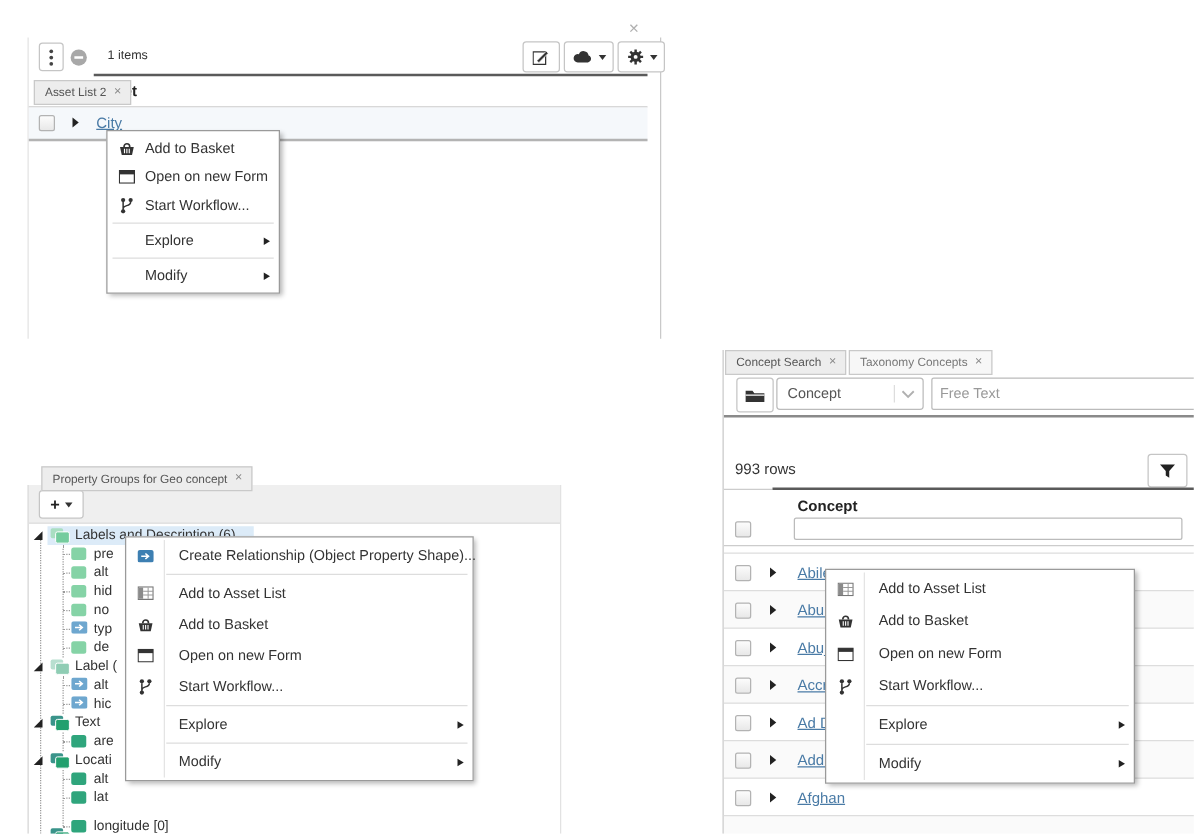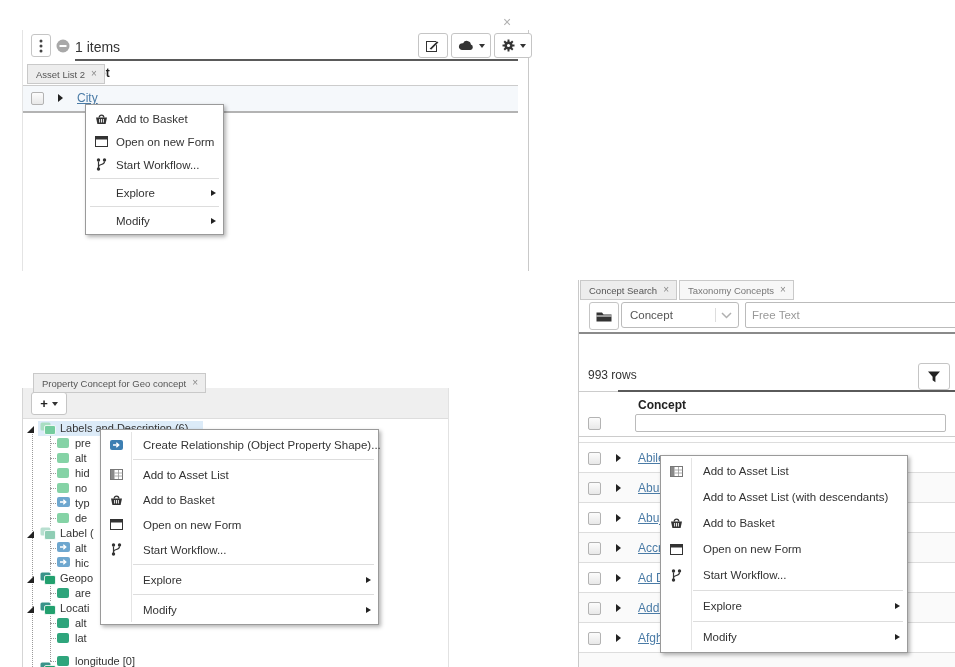--- a/index.html
+++ b/index.html
@@ -63,21 +63,21 @@
     <svg width="4" height="14">
         <circle cx="2" cy="2" r="1.5" fill="#444"></circle>
         <circle cx="2" cy="7" r="1.5" fill="#444"></circle>
         <circle cx="2" cy="12" r="1.5" fill="#444"></circle>
       </svg>
   </div>
   <svg class="abs" style="left:33px;top:9px;" width="14" height="14">
       <circle cx="7" cy="7" r="6.5" fill="#a8a8a8"></circle>
       <rect x="3.5" y="6" width="7" height="2" fill="#fff"></rect>
     </svg>
-  <span class="abs" style="left:52px;top:9px;font-size:14px;color:#333;">1 items</span>
+  <span class="abs" style="left:63px;top:9px;font-size:10px;color:#333;">1 items</span>
   <div class="btn" style="left:395px;top:3px;width:28px;height:23px;">
     <svg width="14" height="13">
         <rect x="0.5" y="2.5" width="10" height="10" fill="none" stroke="#333"></rect>
         <path d="M3.5 9.5 L11 2 l1.6 1.6 L5.1 11.1 Z" fill="#333" stroke="#fff" stroke-width="0.6"></path>
       </svg>
   </div>
   <div class="btn" style="left:428px;top:3px;width:38px;height:23px;">
     <svg width="17" height="11">
         <path d="M4.2 10 a3.4 3.4 0 1 1 0.9-6.7 a4.1 4.1 0 0 1 7.8 1.1 a2.9 2.9 0 0 1 -0.5 5.6 z" fill="#333"></path>
       </svg>
@@ -150,21 +150,21 @@
   </div>
   <div class="msep"></div>
   <div class="mi" style="height:23px;">
     <span class="mic"></span>
     <span class="mil">Modify</span>
     <span class="subarr"></span>
   </div>
 </div>
 
 <div class="tab" style="left:33px;top:373px;">
-  <span>Property Concept for Geo concept</span>
+  <span>Property Groups for Geo concept</span>
   <span class="tab-x">×</span>
 </div>
 
 <div class="panel" id="p2">
   <div class="abs" style="left:0;top:0;width:425px;height:30px;background:#efefef;border-bottom:1px solid #ddd;">
     <div class="btn" style="left:8px;top:4px;width:34px;height:21px;">
       <span style="font-size:13px;font-weight:bold;color:#222;">+</span>
       <span class="caret"></span>
     </div>
   </div>
@@ -249,21 +249,21 @@
     </div>
 
   <div class="trow" style="top:183px;">
     <span class="texp" style="left:3px;"><svg width="9" height="9">
           <polygon points="8,1 8,8 1,8" fill="#222"></polygon>
         </svg></span>
     <span class="tico" style="left:17px;"><svg width="16" height="13">
           <rect x="0.5" y="0.5" width="10" height="8" rx="1.5" fill="#3a948a"></rect>
           <rect x="4.5" y="3.5" width="11" height="9" rx="1.5" fill="#22a06e" stroke="#fff" stroke-width="0.8"></rect>
         </svg></span>
-    <span class="tlab" style="left:37px;">Geopo</span>
+    <span class="tlab" style="left:37px;">Text</span>
   </div>
   <div class="trow" style="top:198px;">
       <span class="stub" style="left:27px;width:6px;"></span>
       <span class="sq" style="left:34px;background:#2fa57c;"></span>
       <span class="tlab" style="left:52px;">are</span>
     </div>
 
   <div class="trow" style="top:213px;">
     <span class="texp" style="left:3px;"><svg width="9" height="9">
           <polygon points="8,1 8,8 1,8" fill="#222"></polygon>
@@ -451,24 +451,20 @@
     <span class="mic">
         <svg width="13" height="11">
           <rect x="0.5" y="0.5" width="12" height="10" fill="#fff" stroke="#777"></rect>
           <rect x="1" y="1" width="3.5" height="9" fill="#8a8a8a"></rect>
           <path d="M4.5 4 H12.5 M4.5 7 H12.5 M8.5 1 V10" stroke="#999" stroke-width="0.8"></path>
         </svg>
       </span>
     <span class="mil" style="margin-left:12px;">Add to Asset List</span>
   </div>
   <div class="mi" style="height:26px;">
-    <span class="mic"></span>
-    <span class="mil" style="margin-left:12px;">Add to Asset List (with descendants)</span>
-  </div>
-  <div class="mi" style="height:26px;">
     <span class="mic">
         <svg width="13" height="12">
           <path d="M1 4.5 h11 l-1.4 6.5 H2.4 Z" fill="#333"></path>
           <path d="M4.2 4.5 C4.2 1.2 8.8 1.2 8.8 4.5" fill="none" stroke="#333" stroke-width="1.3"></path>
           <path d="M4.6 6 v3.5 M6.5 6 v3.5 M8.4 6 v3.5" stroke="#fff" stroke-width="0.9"></path>
         </svg>
       </span>
     <span class="mil" style="margin-left:12px;">Add to Basket</span>
   </div>
   <div class="mi" style="height:26px;">

